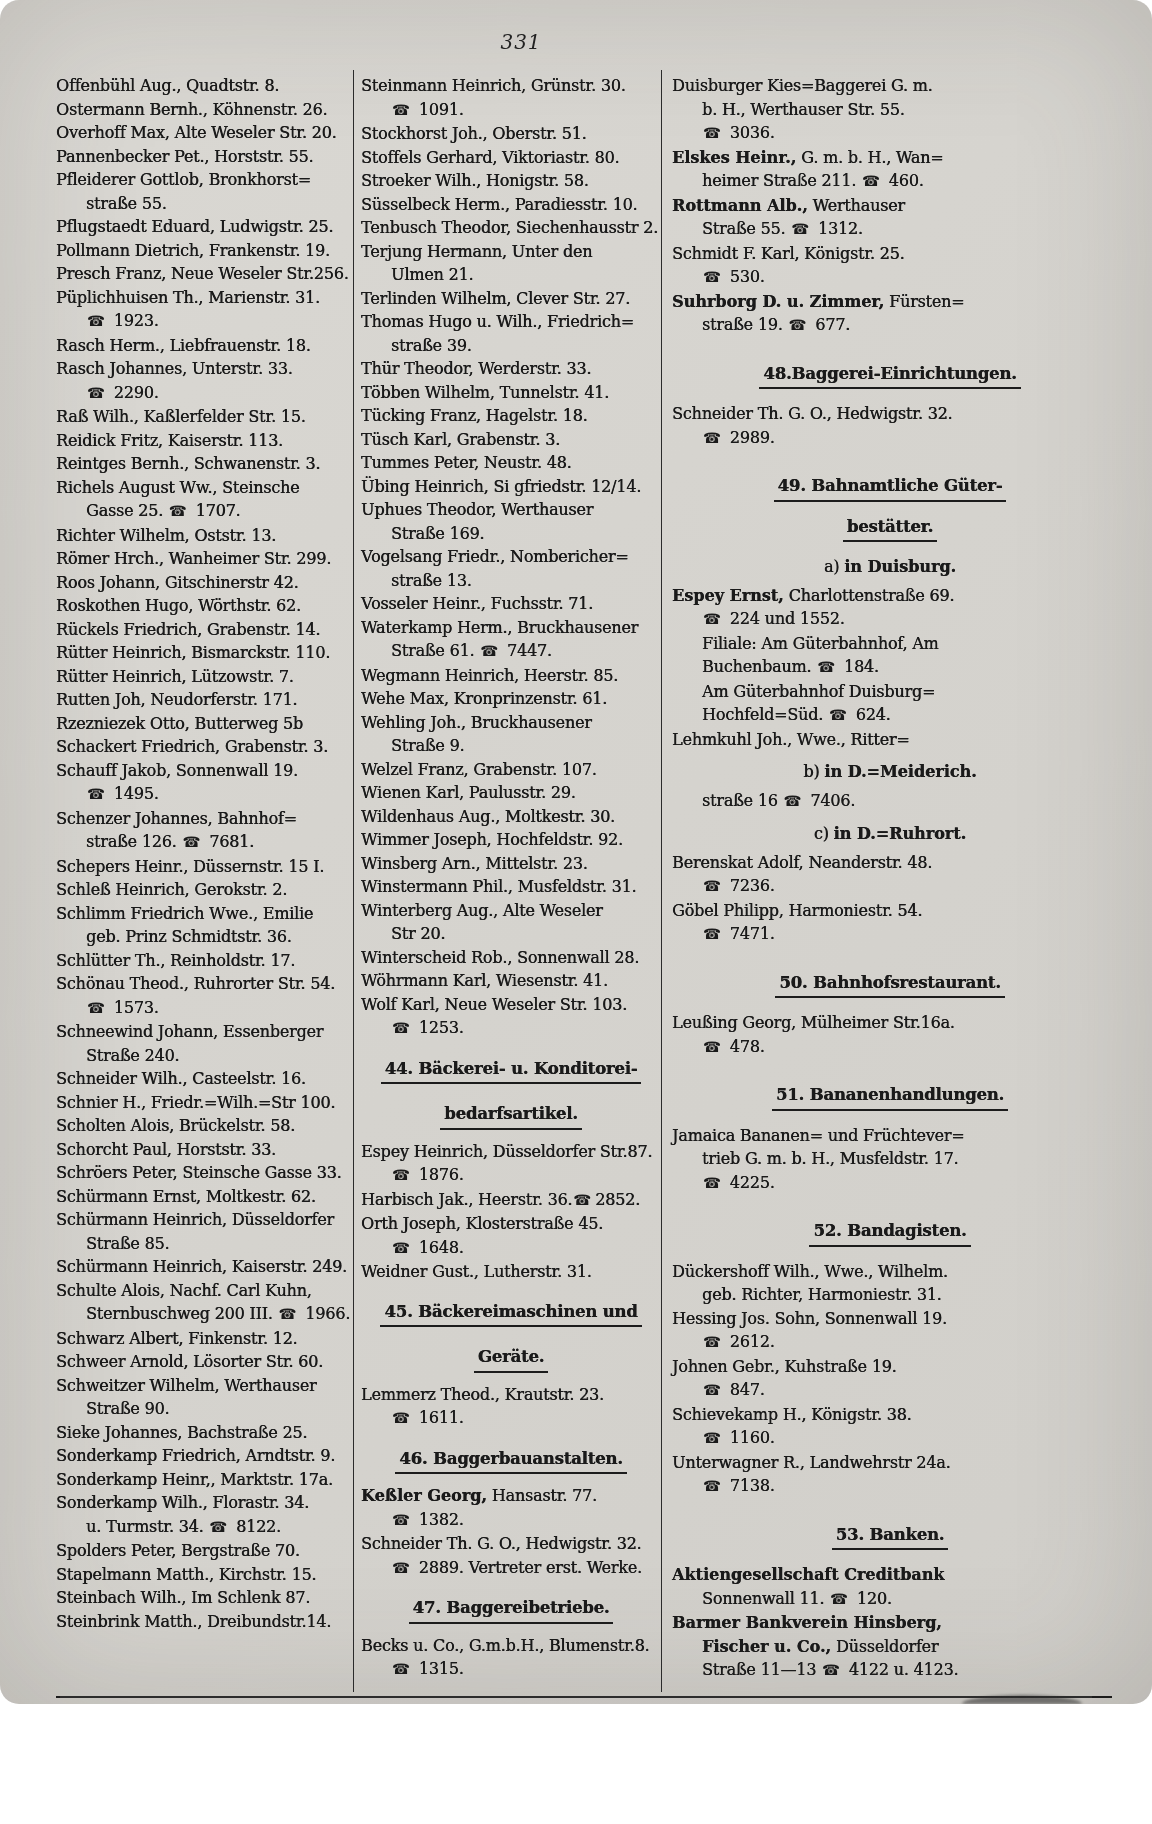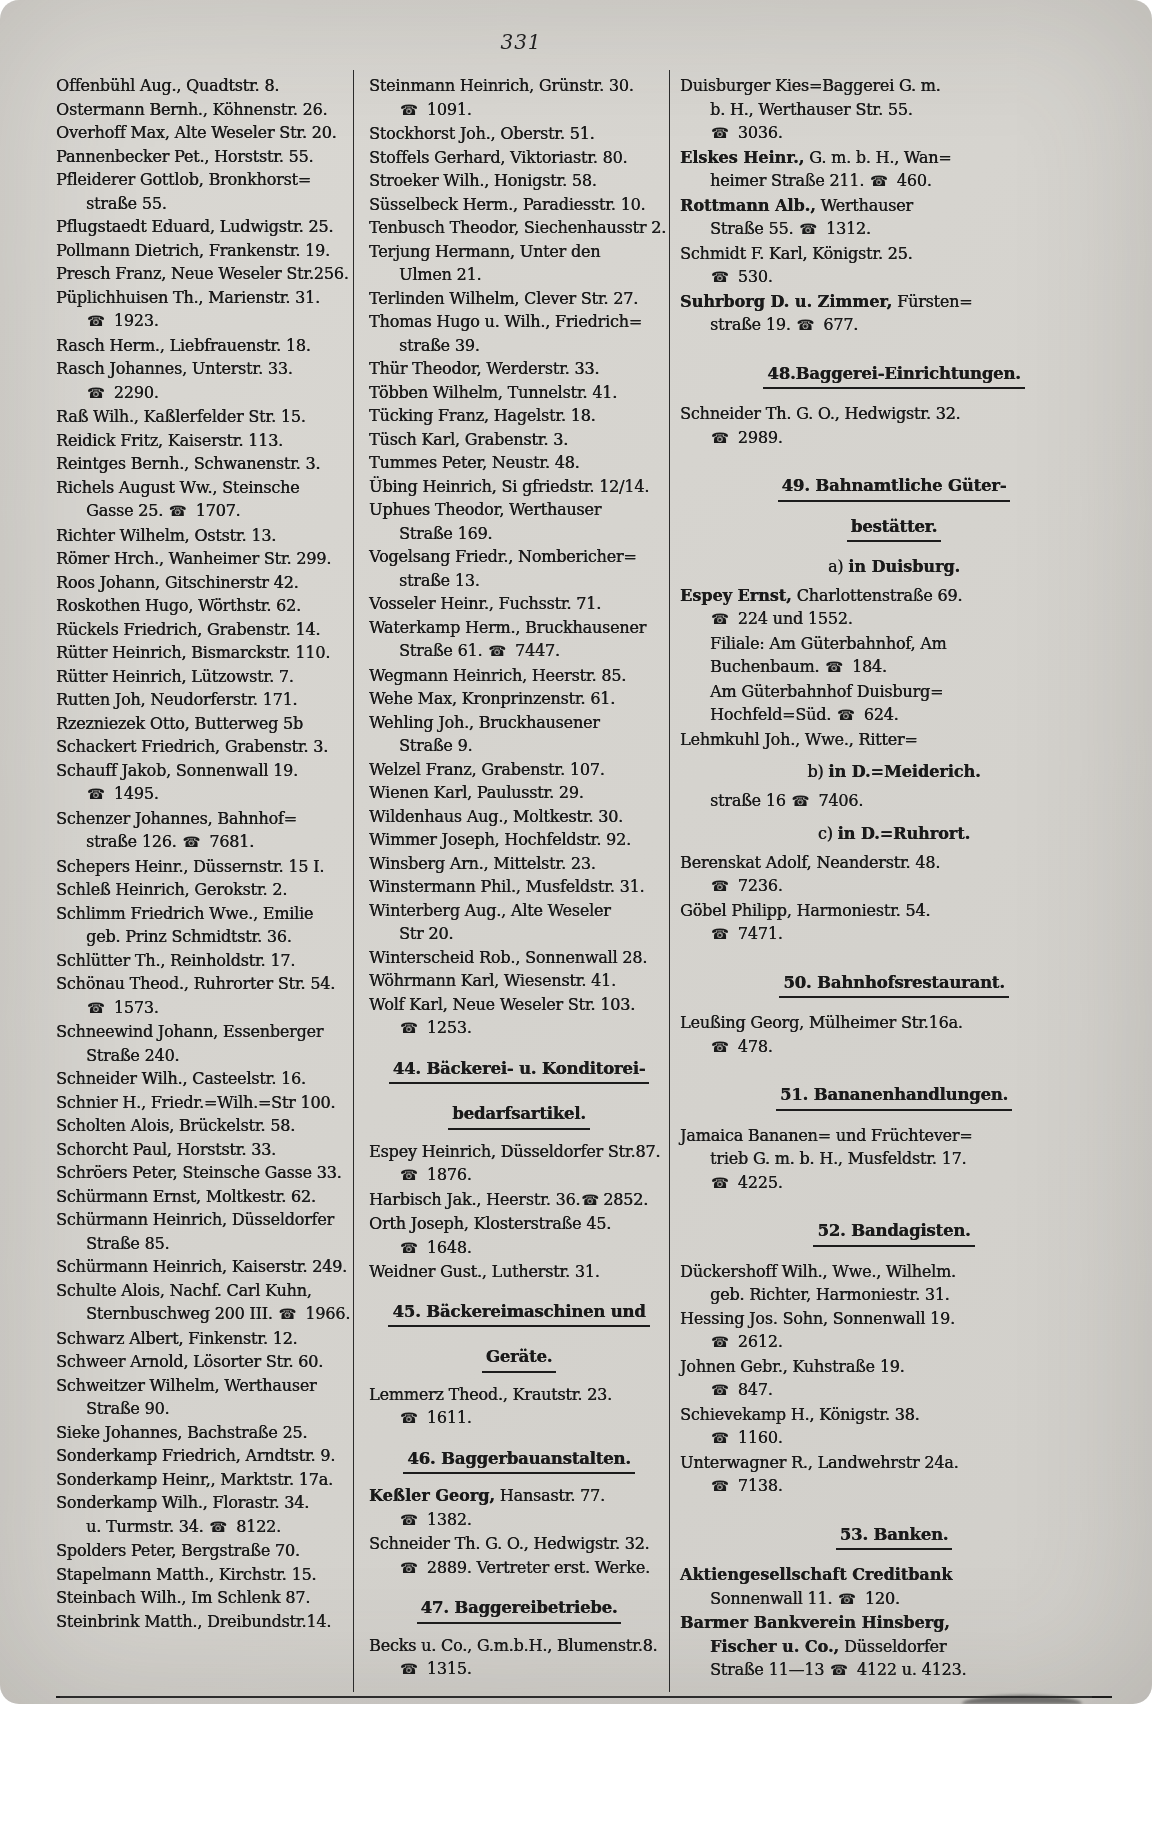--- a/index.html
+++ b/index.html
@@ -16,21 +16,21 @@
   .pagenum{
     position:absolute;top:30px;left:0;right:110px;
     text-align:center;font-style:italic;font-size:20px;letter-spacing:1px;color:#222;
   }
   .cols{
     position:absolute;top:70px;left:56px;right:44px;height:1622px;
     display:flex;overflow:hidden;
   }
   .col{overflow:hidden;padding-top:4px;}
   .col1{width:297px;}
-  .col2{width:300px;border-left:1.6px solid #2b2b2b;padding-left:15px;}
+  .col2{width:300px;border-left:1.6px solid #2b2b2b;padding-left:7px;}
   .col3{flex:1;border-left:1.6px solid #2b2b2b;padding-left:10px;}
   .ln{
     line-height:23.5px;font-size:16px;white-space:nowrap;letter-spacing:-0.2px;
     text-shadow:0.35px 0 0 currentColor;
   }
   .ln b{letter-spacing:0;}
   .ind{padding-left:30px;}
   .gap{margin-top:0;}
   .h{
     text-align:center;font-weight:bold;font-size:16.5px;

